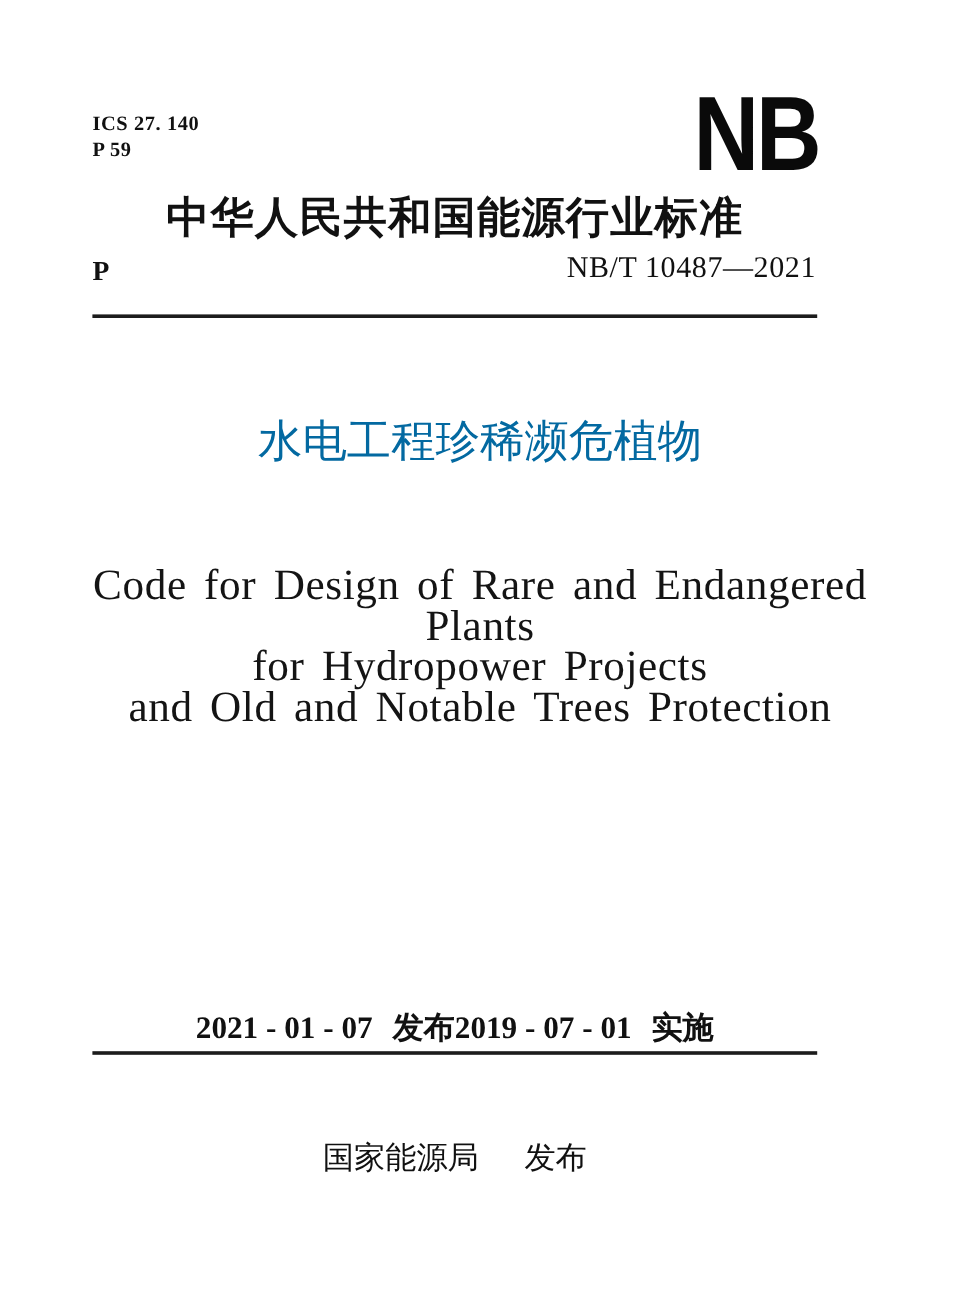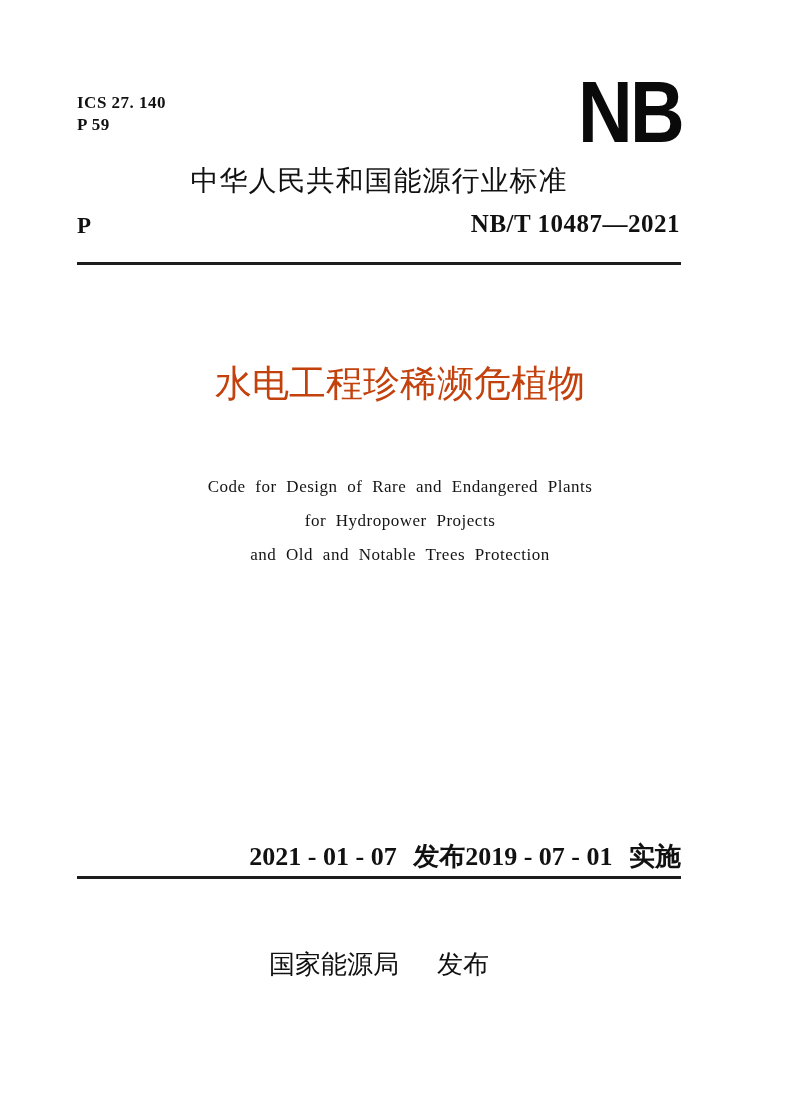--- a/index.html
+++ b/index.html
@@ -28,57 +28,57 @@
     font-weight: 900; font-size: 88px; line-height: 88px;
     letter-spacing: -3px;
     transform: scaleX(0.86); transform-origin: right top;
     color: #0a0a0a;
   }
   
   .std-category {
     position: absolute; left: 77px; top: 165px; width: 604px;
     text-align: center;
     font-family: "Liberation Sans", "DejaVu Sans", sans-serif;
-    font-weight: normal; font-size: 28px; line-height: 32px;
+    font-weight: bold; font-size: 36px; line-height: 32px;
     letter-spacing: 1px;
   }
   
   .doc-class {
     position: absolute; left: 77px; top: 212px;
     font-weight: bold; font-size: 23px; line-height: 28px;
   }
   .std-number {
     position: absolute; right: 120px; top: 209px;
-    font-weight: bold; font-size: 25px; line-height: 30px;
+    font-weight: normal; font-size: 25px; line-height: 30px;
     letter-spacing: 0.5px;
   }
   .rule { position: absolute; left: 77px; width: 604px; height: 3px; background: #1c1c1c; }
   .rule-top { top: 262px; }
   .rule-bottom { top: 876px; }
   
   .title-cn {
-    position: absolute; left: 40px; top: 359px; width: 720px;
+    position: absolute; left: 40px; top: 344px; width: 720px;
     text-align: center;
     font-size: 37px; line-height: 49px;
     letter-spacing: 0px;
-    color: #c2410c;
+    color: #0369a1;
   }
   
   .title-en {
     position: absolute; left: 40px; top: 470px; width: 720px;
     text-align: center;
-    font-size: 17px; line-height: 34px;
+    font-size: 36px; line-height: 34px;
     letter-spacing: 0.5px; word-spacing: 5px;
     color: #141414;
     font-family: Liberation Serif, serif;
   }
   
   .dates-row {
     position: absolute; left: 77px; top: 841px; width: 604px;
-    display: flex; justify-content: flex-end; align-items: baseline;
+    display: flex; justify-content: center; align-items: baseline;
     font-weight: bold; font-size: 26px; line-height: 30px;
   }
   .date-group { white-space: nowrap; }
   .date-value { font-family: "Liberation Serif", "DejaVu Serif", serif; }
   .date-label {
     font-family: "Liberation Sans", "DejaVu Sans", sans-serif;
     margin-left: 10px;
   }
   
   .publisher-row {

